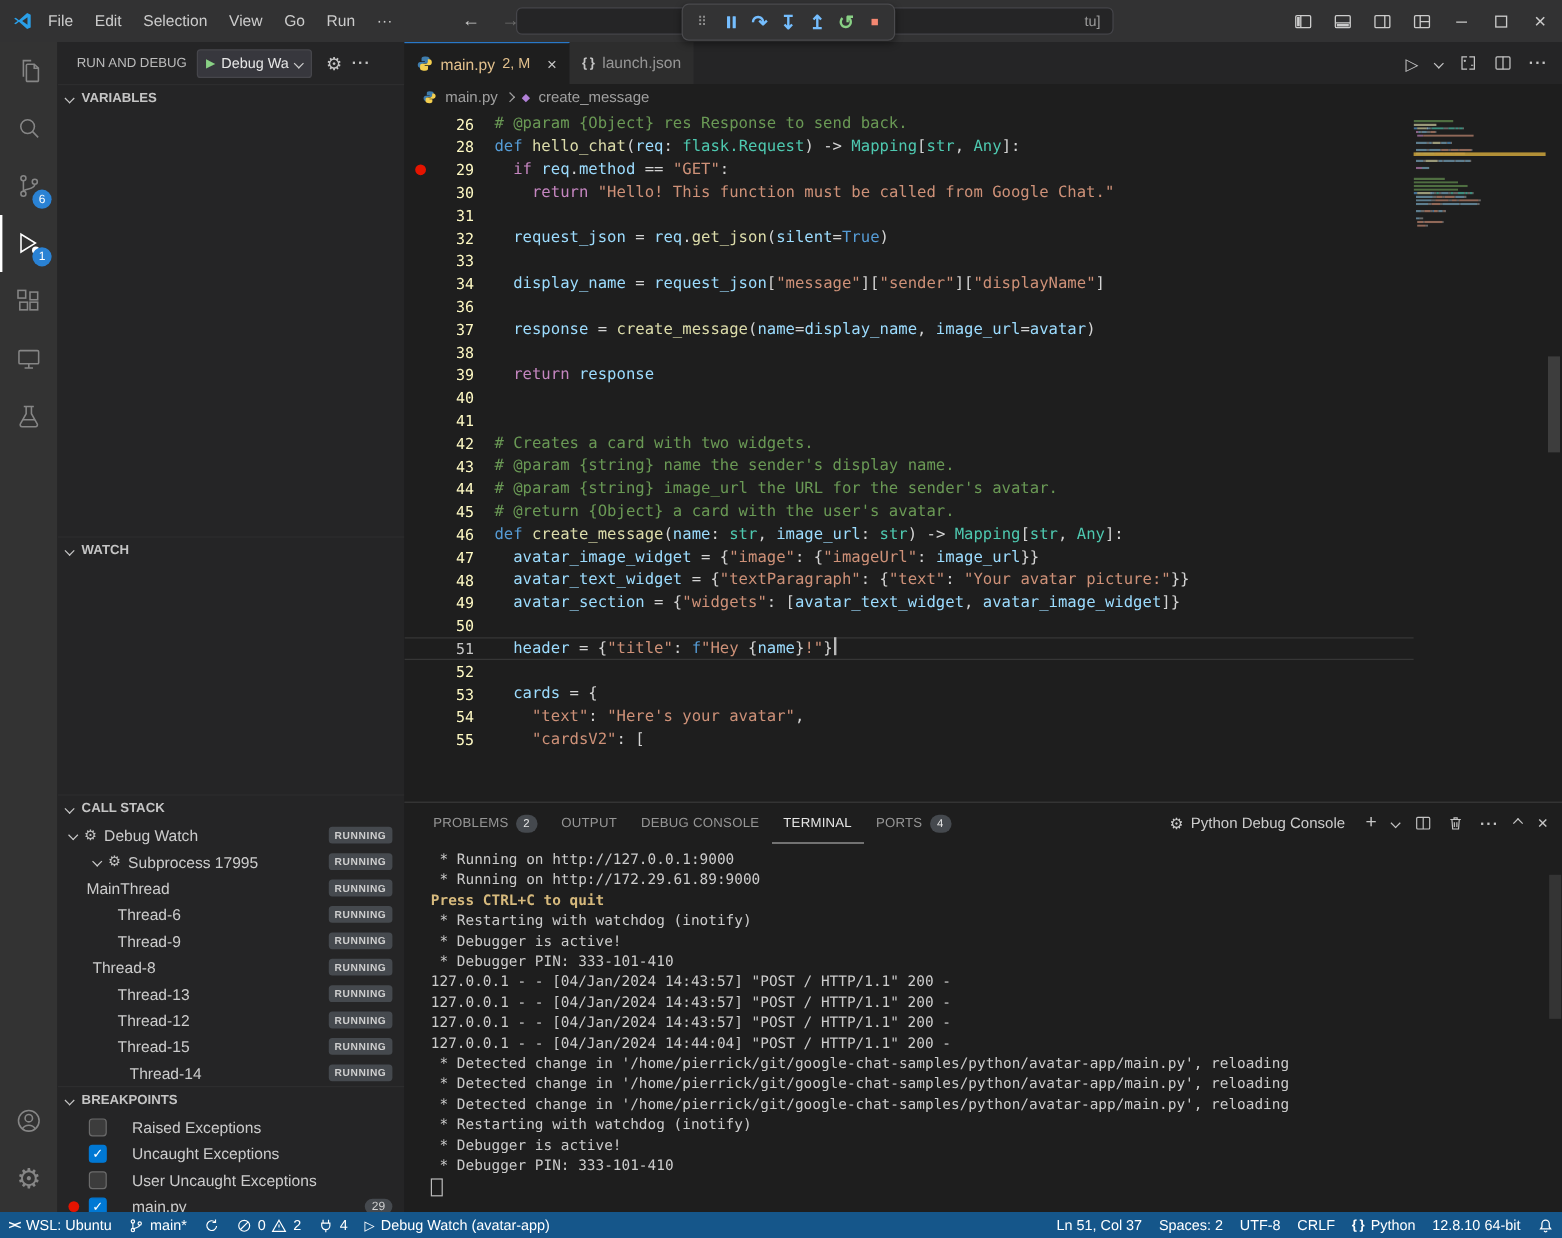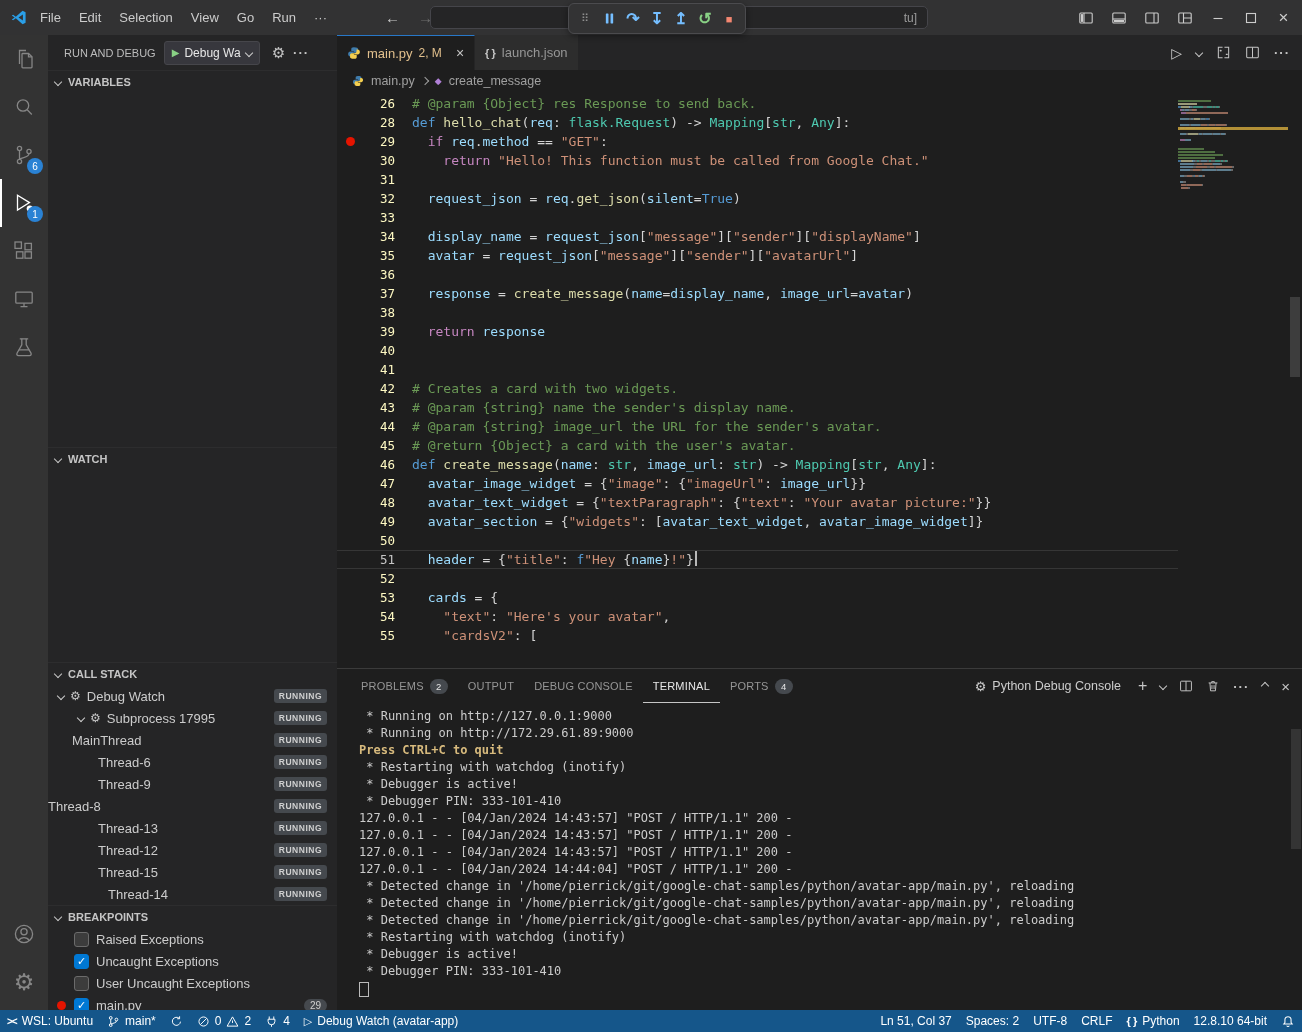--- a/index.html
+++ b/index.html
@@ -50,21 +50,21 @@
   .launch-select{display:flex;align-items:center;gap:5px;background:#37373d;border:1px solid #46464b;border-radius:3px;height:22px;padding:0 7px;}
   .play-mini{color:#89d185;font-size:10px;}
   .launch-label{font-size:12px;color:#e7e7e7;white-space:nowrap;}
   .hdr-icon{color:#c5c5c5;font-size:15px;margin-left:4px;}
   .hdr-dots{color:#c5c5c5;font-weight:700;letter-spacing:1px;}
   .section-header{height:22px;display:flex;align-items:center;gap:7px;padding-left:7px;font-size:11px;font-weight:700;color:#c5c5c5;border-top:1px solid #2d2d2e;}
   .tree-row{height:22px;display:flex;align-items:center;gap:6px;padding-right:10px;color:#cccccc;box-sizing:border-box;}
   .sess-icon{font-size:12px;color:#c5c5c5;line-height:1;}
   .tree-label{white-space:nowrap;overflow:hidden;font-size:13px;}
   .running-badge{margin-left:auto;background:#45494e;color:#d0d0d0;font-size:8.5px;letter-spacing:.5px;border-radius:3px;padding:2px 5px;font-weight:700;}
-  .bp-row{height:22px;display:flex;align-items:center;gap:7px;padding:0 10px 0 26px;position:relative;}
+  .bp-row{height:22px;display:flex;align-items:center;gap:21px;padding:0 10px 0 26px;position:relative;}
   .bp-row .dot{position:absolute;left:9px;width:9px;height:9px;border-radius:50%;background:#e51400;}
   .checkbox{width:15px;height:15px;border:1px solid #6b6b6b;border-radius:3px;background:#3c3c3c;display:flex;align-items:center;justify-content:center;
             font-size:11px;color:#fff;box-sizing:border-box;flex:0 0 auto;}
   .checkbox.checked{background:#0078d4;border-color:#0078d4;}
   .bp-badge{margin-left:auto;background:#45494e;border-radius:8px;padding:1px 6px;font-size:10px;color:#d0d0d0;}
 
   
   .editor-area{position:absolute;top:35px;left:337px;width:965px;height:633px;background:#1e1e1e;}
   .tabbar{height:35px;background:#252526;display:flex;}
   .tab{height:35px;display:flex;align-items:center;gap:6px;padding:0 10px;font-size:13px;background:#2d2d2d;color:#969696;border-right:1px solid #252526;box-sizing:border-box;}
@@ -351,21 +351,21 @@
         <span class="running-badge">RUNNING</span>
       </div>
       <div class="tree-row" style="padding-left: 50px;">
         <span class="tree-label">Thread-6</span>
         <span class="running-badge">RUNNING</span>
       </div>
       <div class="tree-row" style="padding-left: 50px;">
         <span class="tree-label">Thread-9</span>
         <span class="running-badge">RUNNING</span>
       </div>
-      <div class="tree-row" style="">
+      <div class="tree-row" style=" margin-left: 29px;">
         <span class="tree-label">Thread-8</span>
         <span class="running-badge">RUNNING</span>
       </div>
       <div class="tree-row" style="padding-left: 50px;">
         <span class="tree-label">Thread-13</span>
         <span class="running-badge">RUNNING</span>
       </div>
       <div class="tree-row" style="padding-left: 50px;">
         <span class="tree-label">Thread-12</span>
         <span class="running-badge">RUNNING</span>
@@ -498,25 +498,20 @@
         </div>
         <div class="code-row">
           <span class="gutter-bp"></span>
           <span class="line-num">33</span>
           <span class="line-content"></span>
         </div>
         <div class="code-row">
           <span class="gutter-bp"></span>
           <span class="line-num">34</span>
           <span class="line-content"><span class="tk-w">  </span><span class="tk-v">display_name</span><span class="tk-w"> = </span><span class="tk-v">request_json</span><span class="tk-w">[</span><span class="tk-s">"message"</span><span class="tk-w">][</span><span class="tk-s">"sender"</span><span class="tk-w">][</span><span class="tk-s">"displayName"</span><span class="tk-w">]</span></span>
-        </div>
-        <div class="code-row">
-          <span class="gutter-bp"></span>
-          <span class="line-num">35</span>
-          <span class="line-content"><span class="tk-w">  </span><span class="tk-v">avatar</span><span class="tk-w"> = </span><span class="tk-v">request_json</span><span class="tk-w">[</span><span class="tk-s">"message"</span><span class="tk-w">][</span><span class="tk-s">"sender"</span><span class="tk-w">][</span><span class="tk-s">"avatarUrl"</span><span class="tk-w">]</span></span>
         </div>
         <div class="code-row">
           <span class="gutter-bp"></span>
           <span class="line-num">36</span>
           <span class="line-content"></span>
         </div>
         <div class="code-row">
           <span class="gutter-bp"></span>
           <span class="line-num">37</span>
           <span class="line-content"><span class="tk-w">  </span><span class="tk-v">response</span><span class="tk-w"> = </span><span class="tk-f">create_message</span><span class="tk-w">(</span><span class="tk-v">name</span><span class="tk-w">=</span><span class="tk-v">display_name</span><span class="tk-w">, </span><span class="tk-v">image_url</span><span class="tk-w">=</span><span class="tk-v">avatar</span><span class="tk-w">)</span></span>

